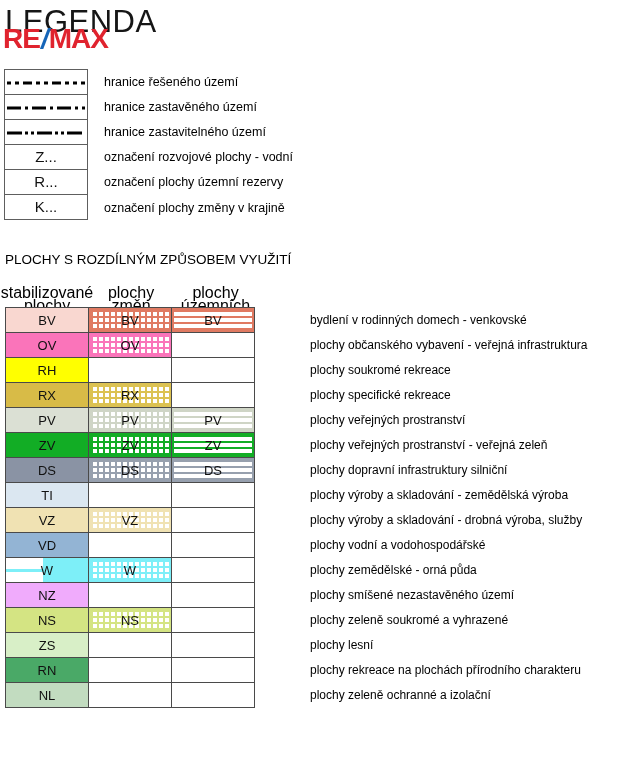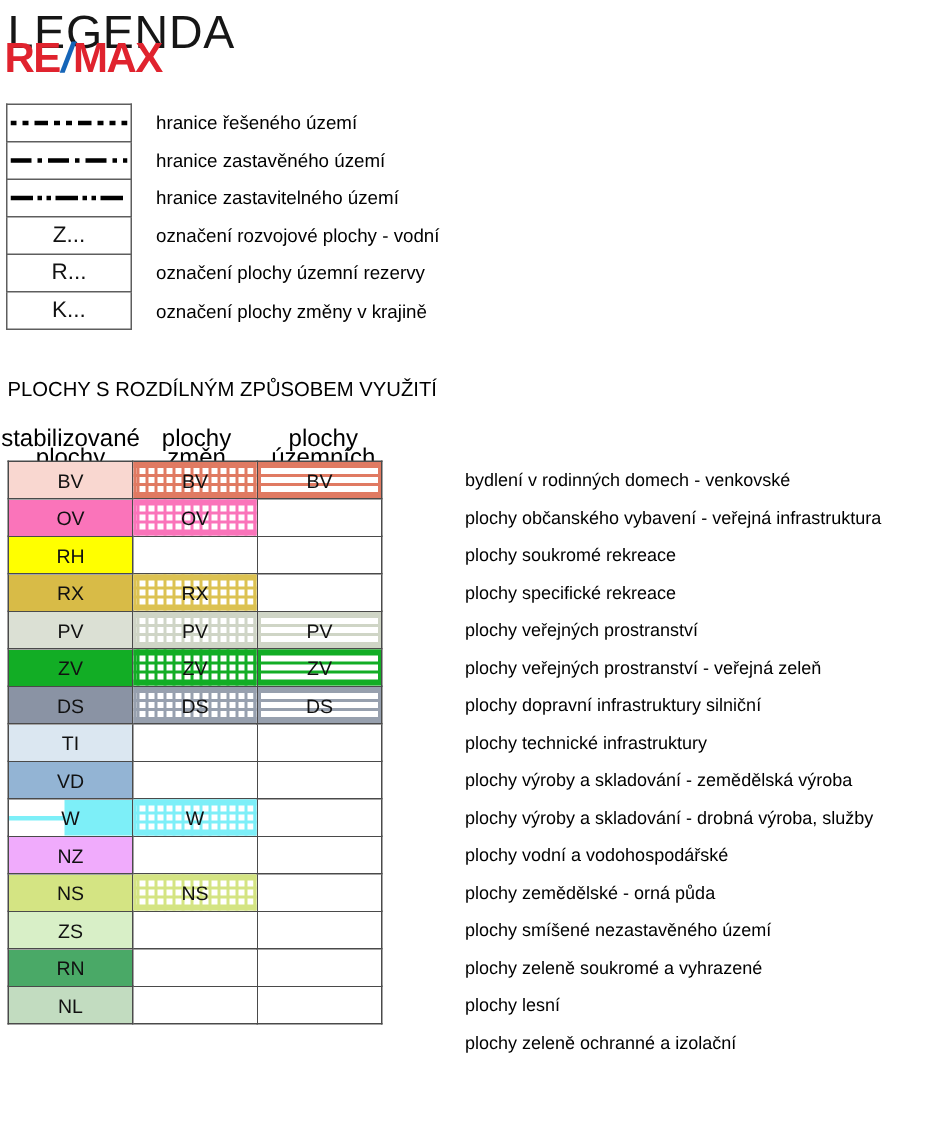--- a/index.html
+++ b/index.html
@@ -180,20 +180,27 @@
         <td>
           <div class="pat" style="background-image: repeating-linear-gradient(rgb(151, 160, 174) 0px, rgb(151, 160, 174) 2px, transparent 2px, transparent 6px); border: 2px solid rgb(151, 160, 174);">DS</div>
         </td>
       </tr>
       <tr>
         <td style="background: rgb(219, 231, 241);">TI</td>
         <td></td>
         <td></td>
       </tr>
       <tr>
+        <td style="background: rgb(240, 226, 179);">VZ</td>
+        <td>
+          <div class="pat" style="background-image: repeating-linear-gradient(0deg, rgb(240, 226, 179) 0px, rgb(240, 226, 179) 2px, transparent 2px, transparent 6px), repeating-linear-gradient(90deg, rgb(240, 226, 179) 0px, rgb(240, 226, 179) 2px, transparent 2px, transparent 6px); border: 2px solid rgb(240, 226, 179);">VZ</div>
+        </td>
+        <td></td>
+      </tr>
+      <tr>
         <td style="background: rgb(147, 180, 212);">VD</td>
         <td></td>
         <td></td>
       </tr>
       <tr>
         <td style="background: linear-gradient(rgb(125, 239, 248), rgb(125, 239, 248)) right top / 55% 100% no-repeat, linear-gradient(rgb(125, 239, 248), rgb(125, 239, 248)) left center / 46% 3px no-repeat, rgb(255, 255, 255);">W</td>
         <td>
           <div class="pat" style="background-image: repeating-linear-gradient(0deg, rgb(125, 239, 248) 0px, rgb(125, 239, 248) 2px, transparent 2px, transparent 6px), repeating-linear-gradient(90deg, rgb(125, 239, 248) 0px, rgb(125, 239, 248) 2px, transparent 2px, transparent 6px); border: 2px solid rgb(125, 239, 248);">W</div>
         </td>
         <td></td>
@@ -228,22 +235,22 @@
     </tbody>
   </table>
 <div class="area-labels" id="areaLabels">
     <div class="lbl">bydlení v rodinných domech - venkovské</div>
     <div class="lbl">plochy občanského vybavení - veřejná infrastruktura</div>
     <div class="lbl">plochy soukromé rekreace</div>
     <div class="lbl">plochy specifické  rekreace</div>
     <div class="lbl">plochy veřejných prostranství</div>
     <div class="lbl">plochy veřejných prostranství - veřejná zeleň</div>
     <div class="lbl">plochy dopravní infrastruktury silniční</div>
-    <div class="lbl">plochy technické infrastruktury</div>
     <div class="lbl">plochy výroby a skladování - zemědělská výroba</div>
     <div class="lbl">plochy výroby a skladování -  drobná výroba, služby</div>
     <div class="lbl">plochy vodní a vodohospodářské</div>
     <div class="lbl">plochy zemědělské - orná půda</div>
     <div class="lbl">plochy smíšené nezastavěného území</div>
     <div class="lbl">plochy zeleně soukromé a vyhrazené</div>
     <div class="lbl">plochy lesní</div>
+    <div class="lbl">plochy rekreace na plochách přírodního charakteru</div>
     <div class="lbl">plochy zeleně ochranné a izolační</div>
   </div>
 
 </body></html>

